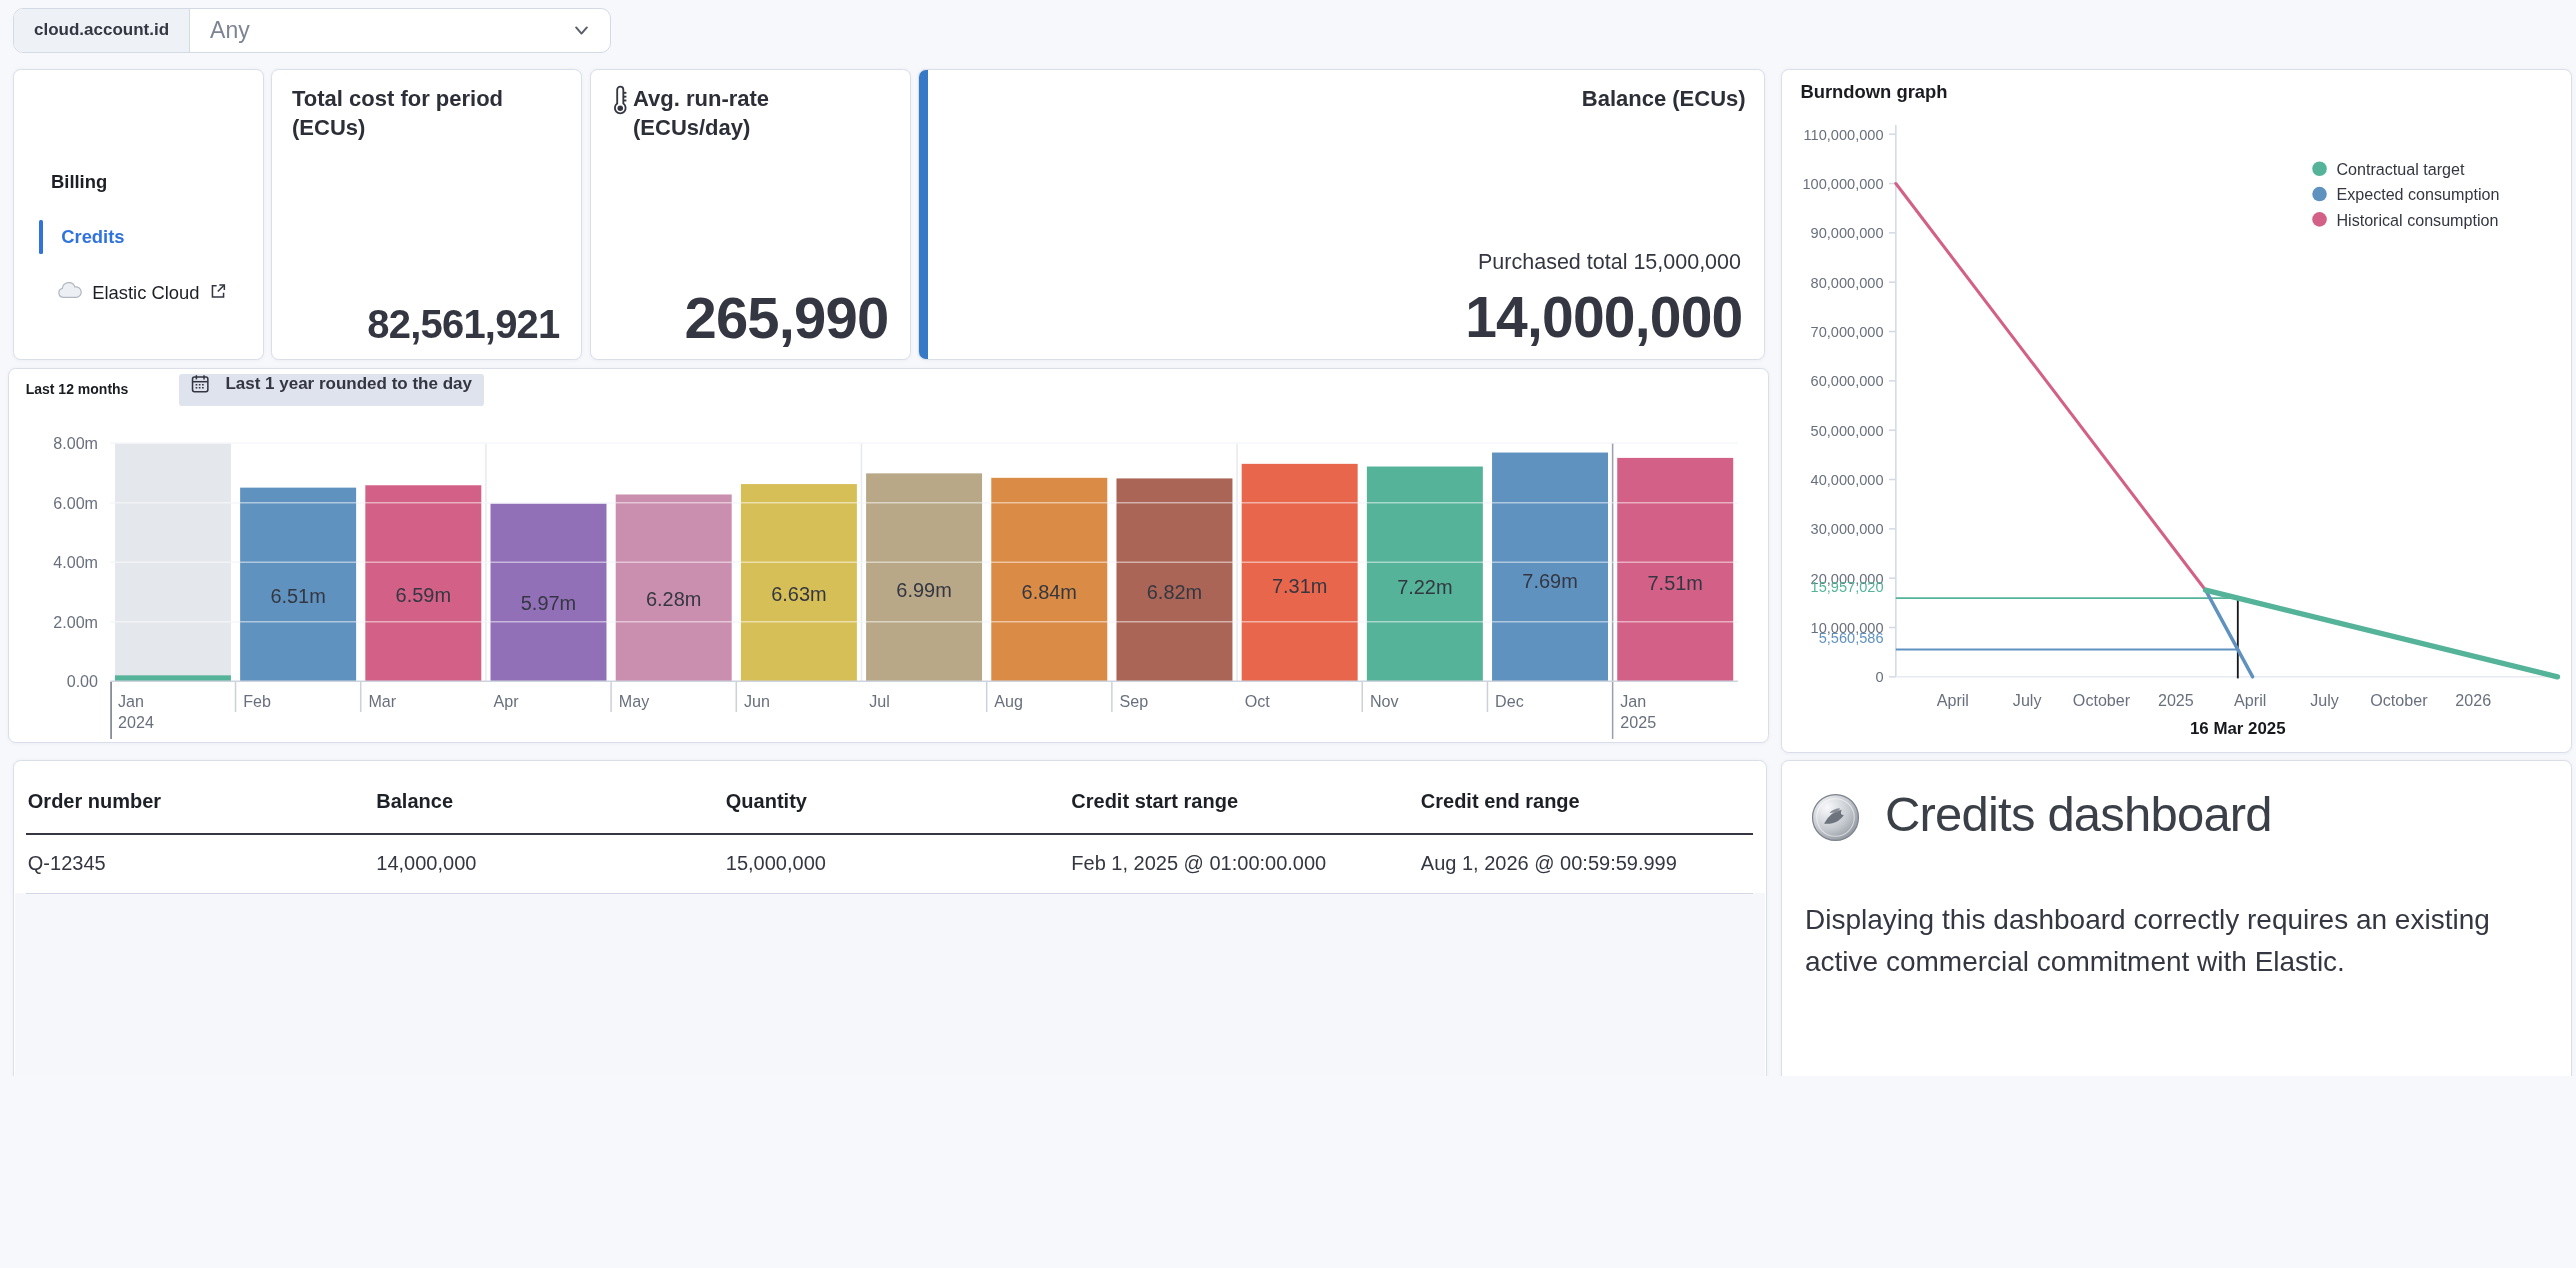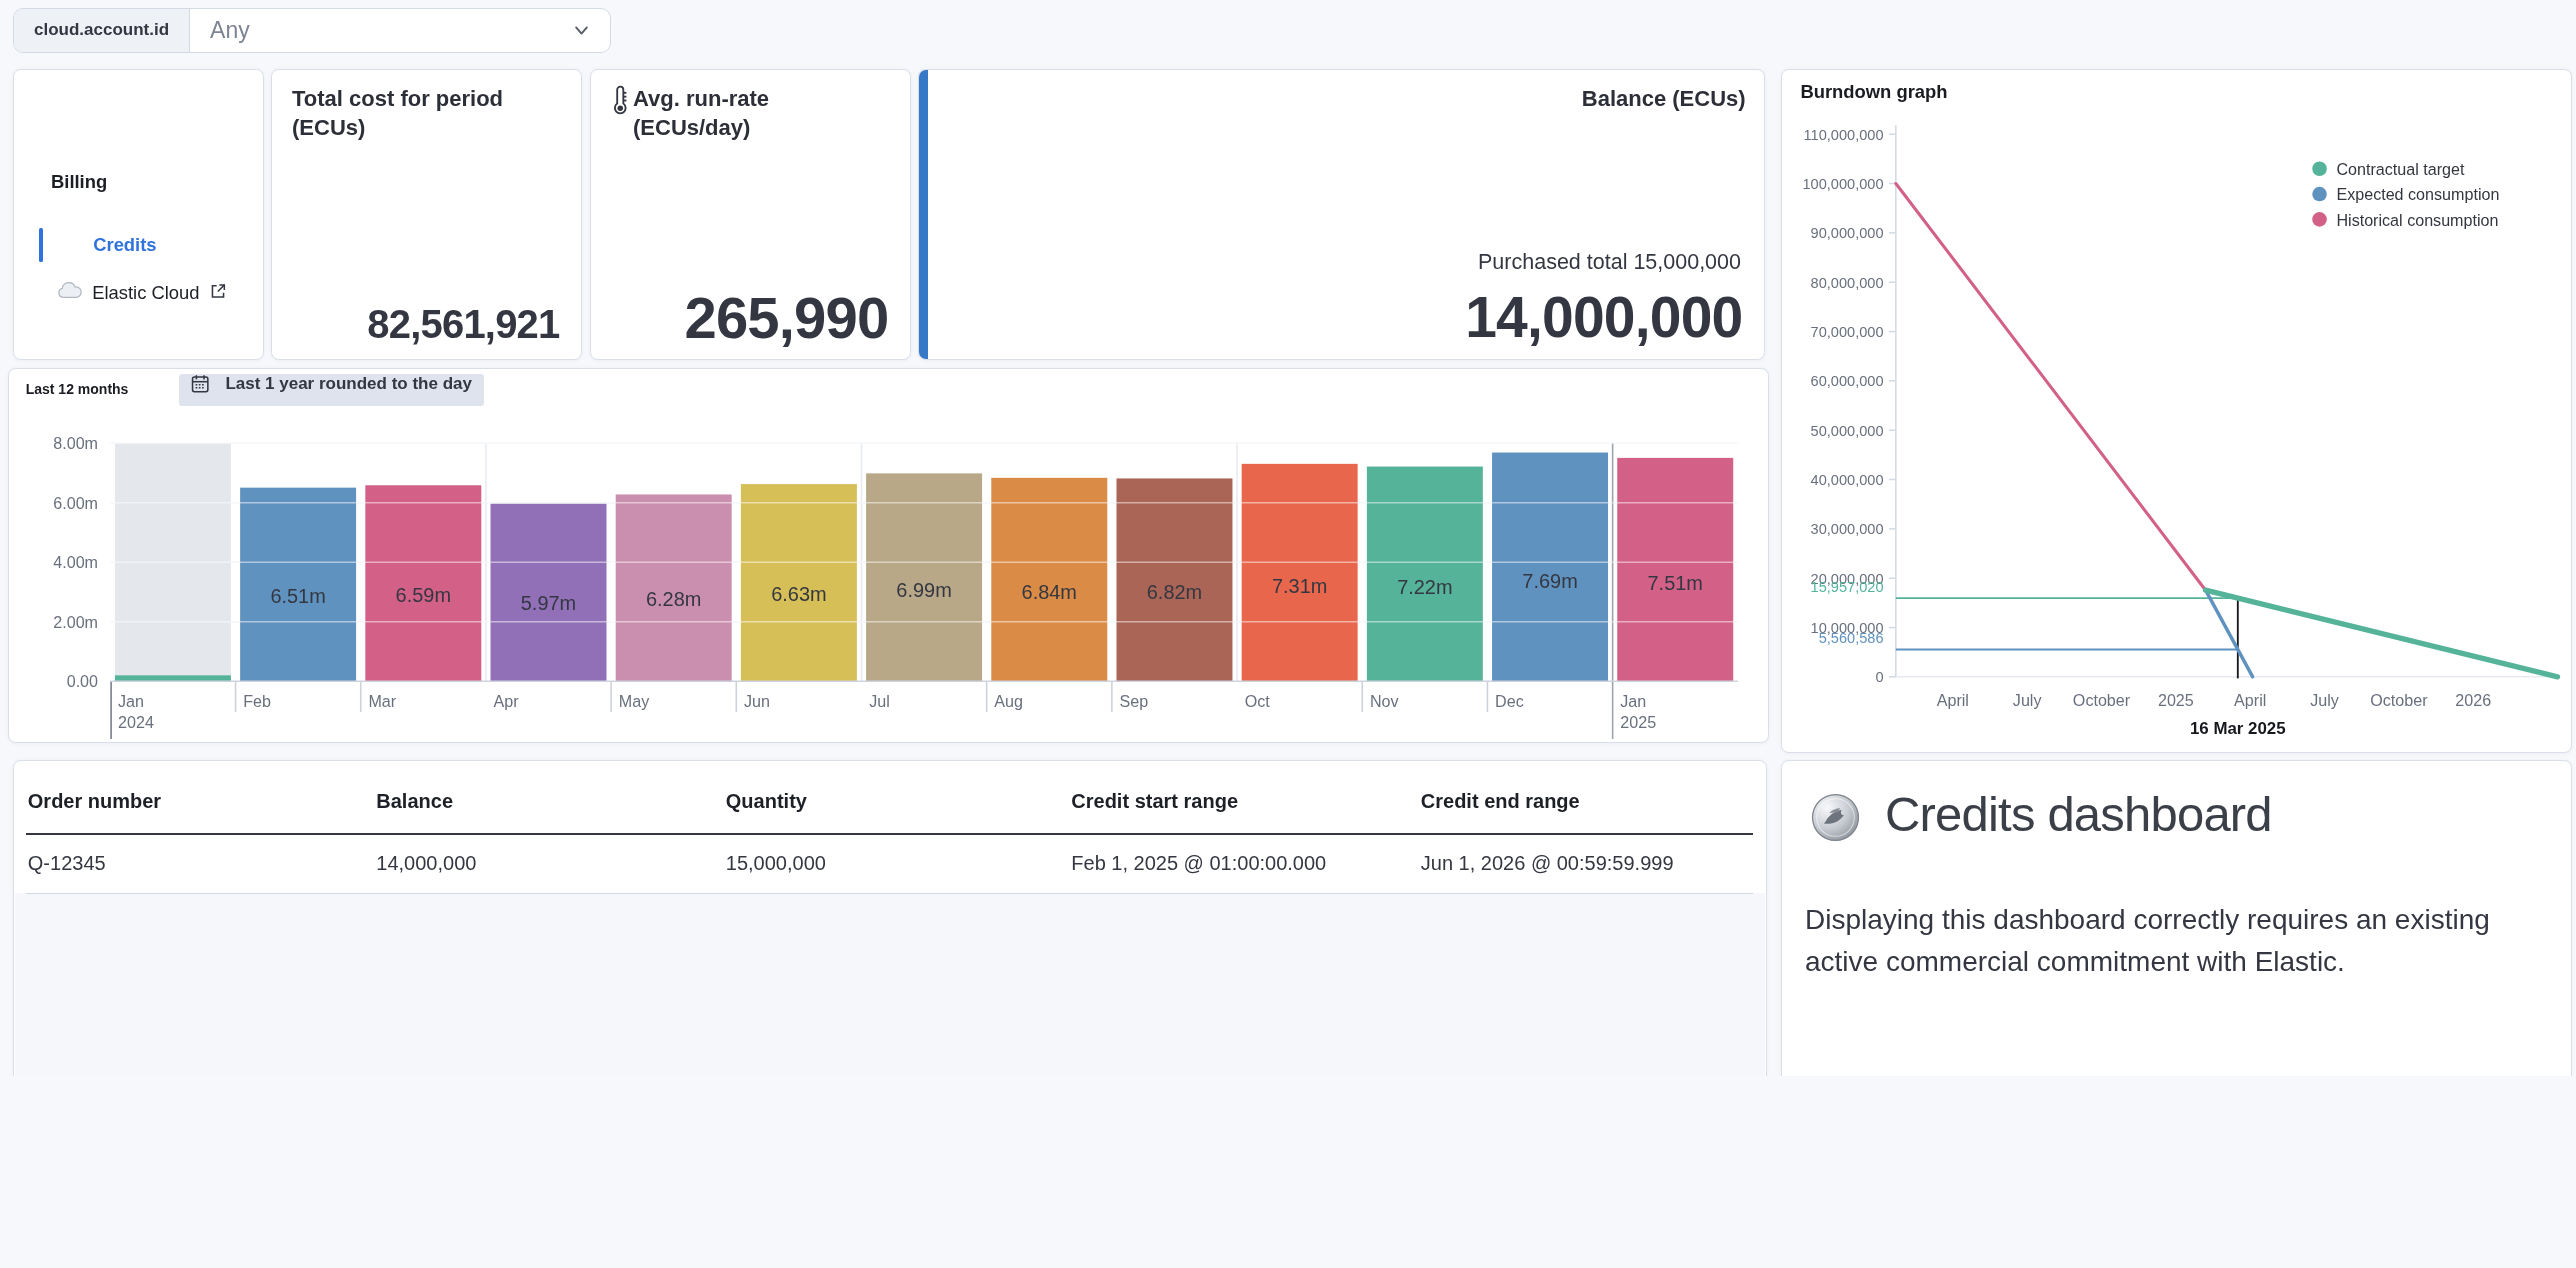--- a/index.html
+++ b/index.html
@@ -14,21 +14,21 @@
               border:1.2px solid #d4dae4;border-radius:10px;display:flex;align-items:stretch;overflow:hidden;}
   .filter-label{background:#eef1f6;display:flex;align-items:center;padding:0 20px;
                 font-weight:700;font-size:17px;color:#343741;border-right:1.2px solid #d4dae4;}
   .filter-value{flex:1;display:flex;align-items:center;padding:0 20px;font-size:23px;color:#7d8493;}
   .filter-chevron{display:flex;align-items:center;padding-right:17px;}
 
   
   .nav-card{left:13px;top:69px;width:249px;height:289px;}
   .nav-title{position:absolute;left:37px;top:101px;font-size:18.4px;font-weight:600;color:#1d1f26;}
   .nav-row{position:absolute;display:flex;align-items:center;height:34px;}
-  .nav-credits{left:25px;top:158px;gap:32px;}
+  .nav-credits{left:25px;top:150px;}
   .nav-credits .stripe{width:3.8px;height:34px;border-radius:1.5px;margin-right:18.4px;}
   .nav-credits .lbl{font-size:18.4px;font-weight:600;}
   .nav-cloud{left:43px;top:206px;}
   .nav-cloud .lbl{font-size:18.4px;font-weight:500;color:#1d1f26;margin:0 9.2px;}
 
   
   .card-total{left:271px;top:69px;width:309px;height:289px;}
   .card-rate{left:590px;top:69px;width:319px;height:289px;}
   .card-balance{left:918px;top:69px;width:845px;height:289px;}
   .metric-title{position:absolute;left:20px;top:15.4px;right:18.4px;font-size:22px;line-height:1.28;
@@ -299,21 +299,21 @@
               <th>Credit start range</th>
               <th>Credit end range</th>
             </tr>
           </thead>
         <tbody>
             <tr>
               <td>Q-12345</td>
               <td>14,000,000</td>
               <td>15,000,000</td>
               <td>Feb 1, 2025 @ 01:00:00.000</td>
-              <td>Jun 1, 2026 @ 00:59:59.999</td>
+              <td>Aug 1, 2026 @ 00:59:59.999</td>
             </tr>
           </tbody>
       </table>
     </div>
   </div>
 
   <div class="panel panel-info">
     <span class="info-coin">
       <svg width="49" height="49" viewBox="0 0 64 64">
         <defs>

